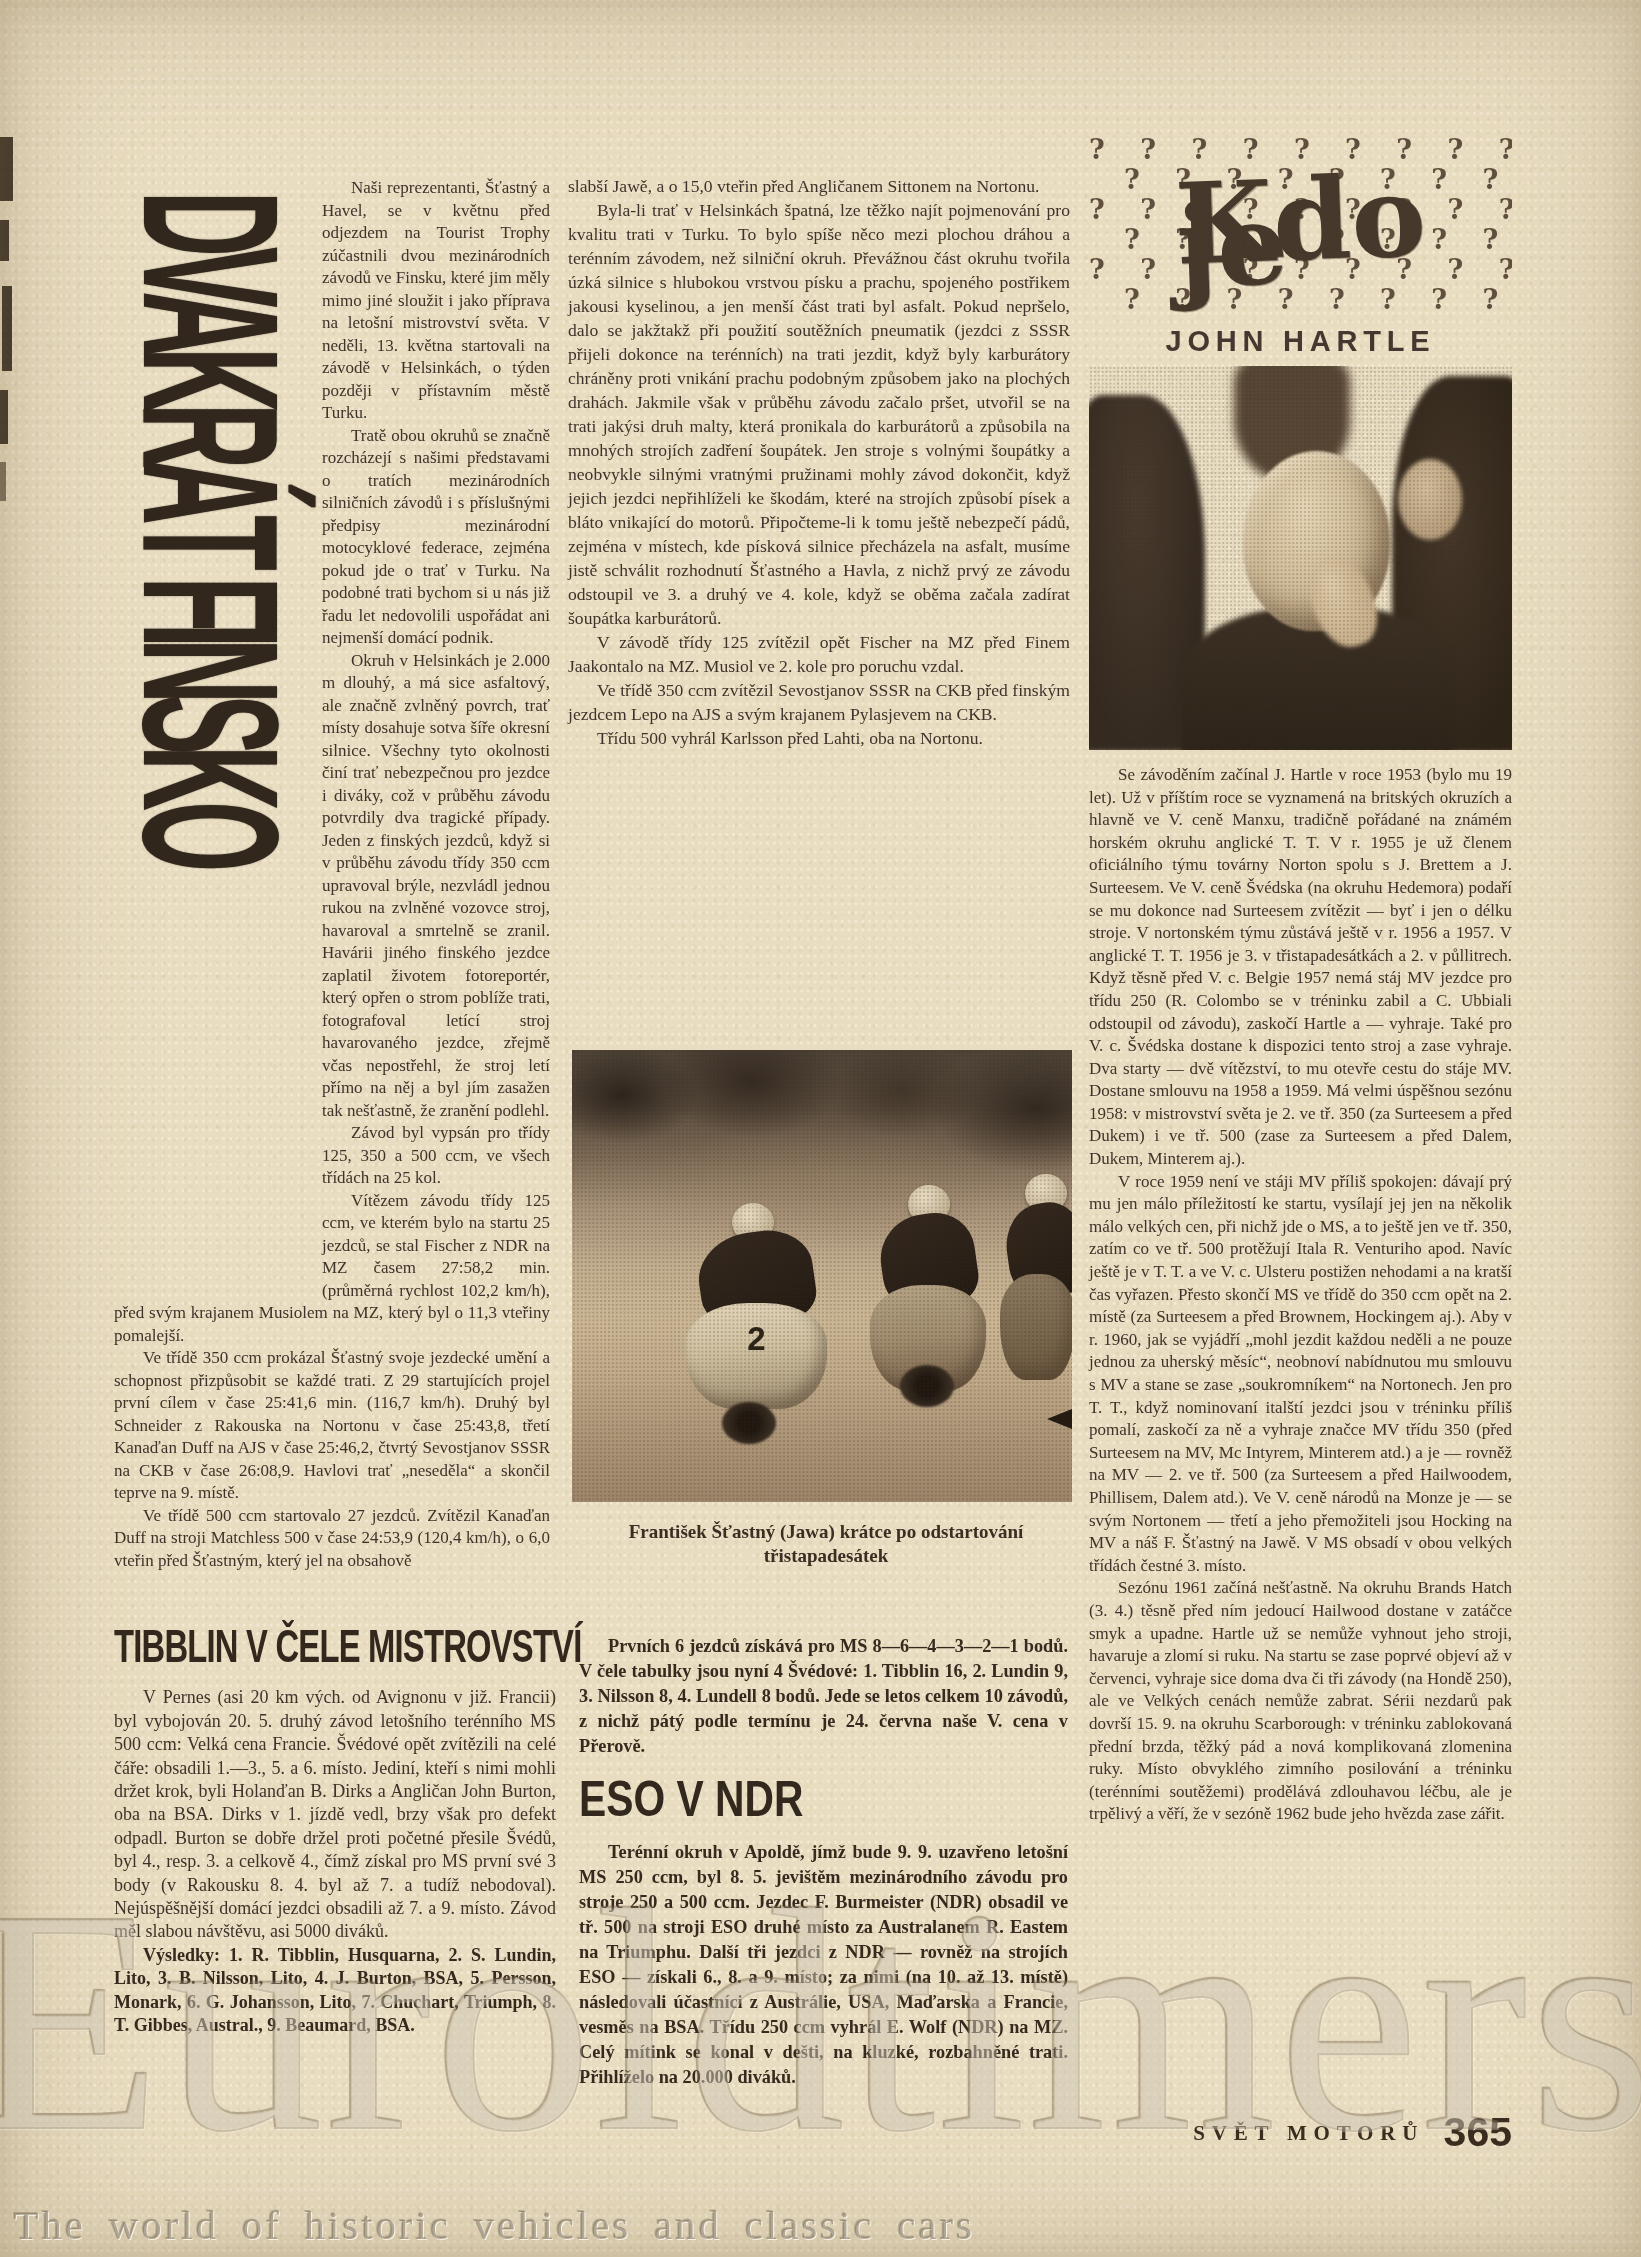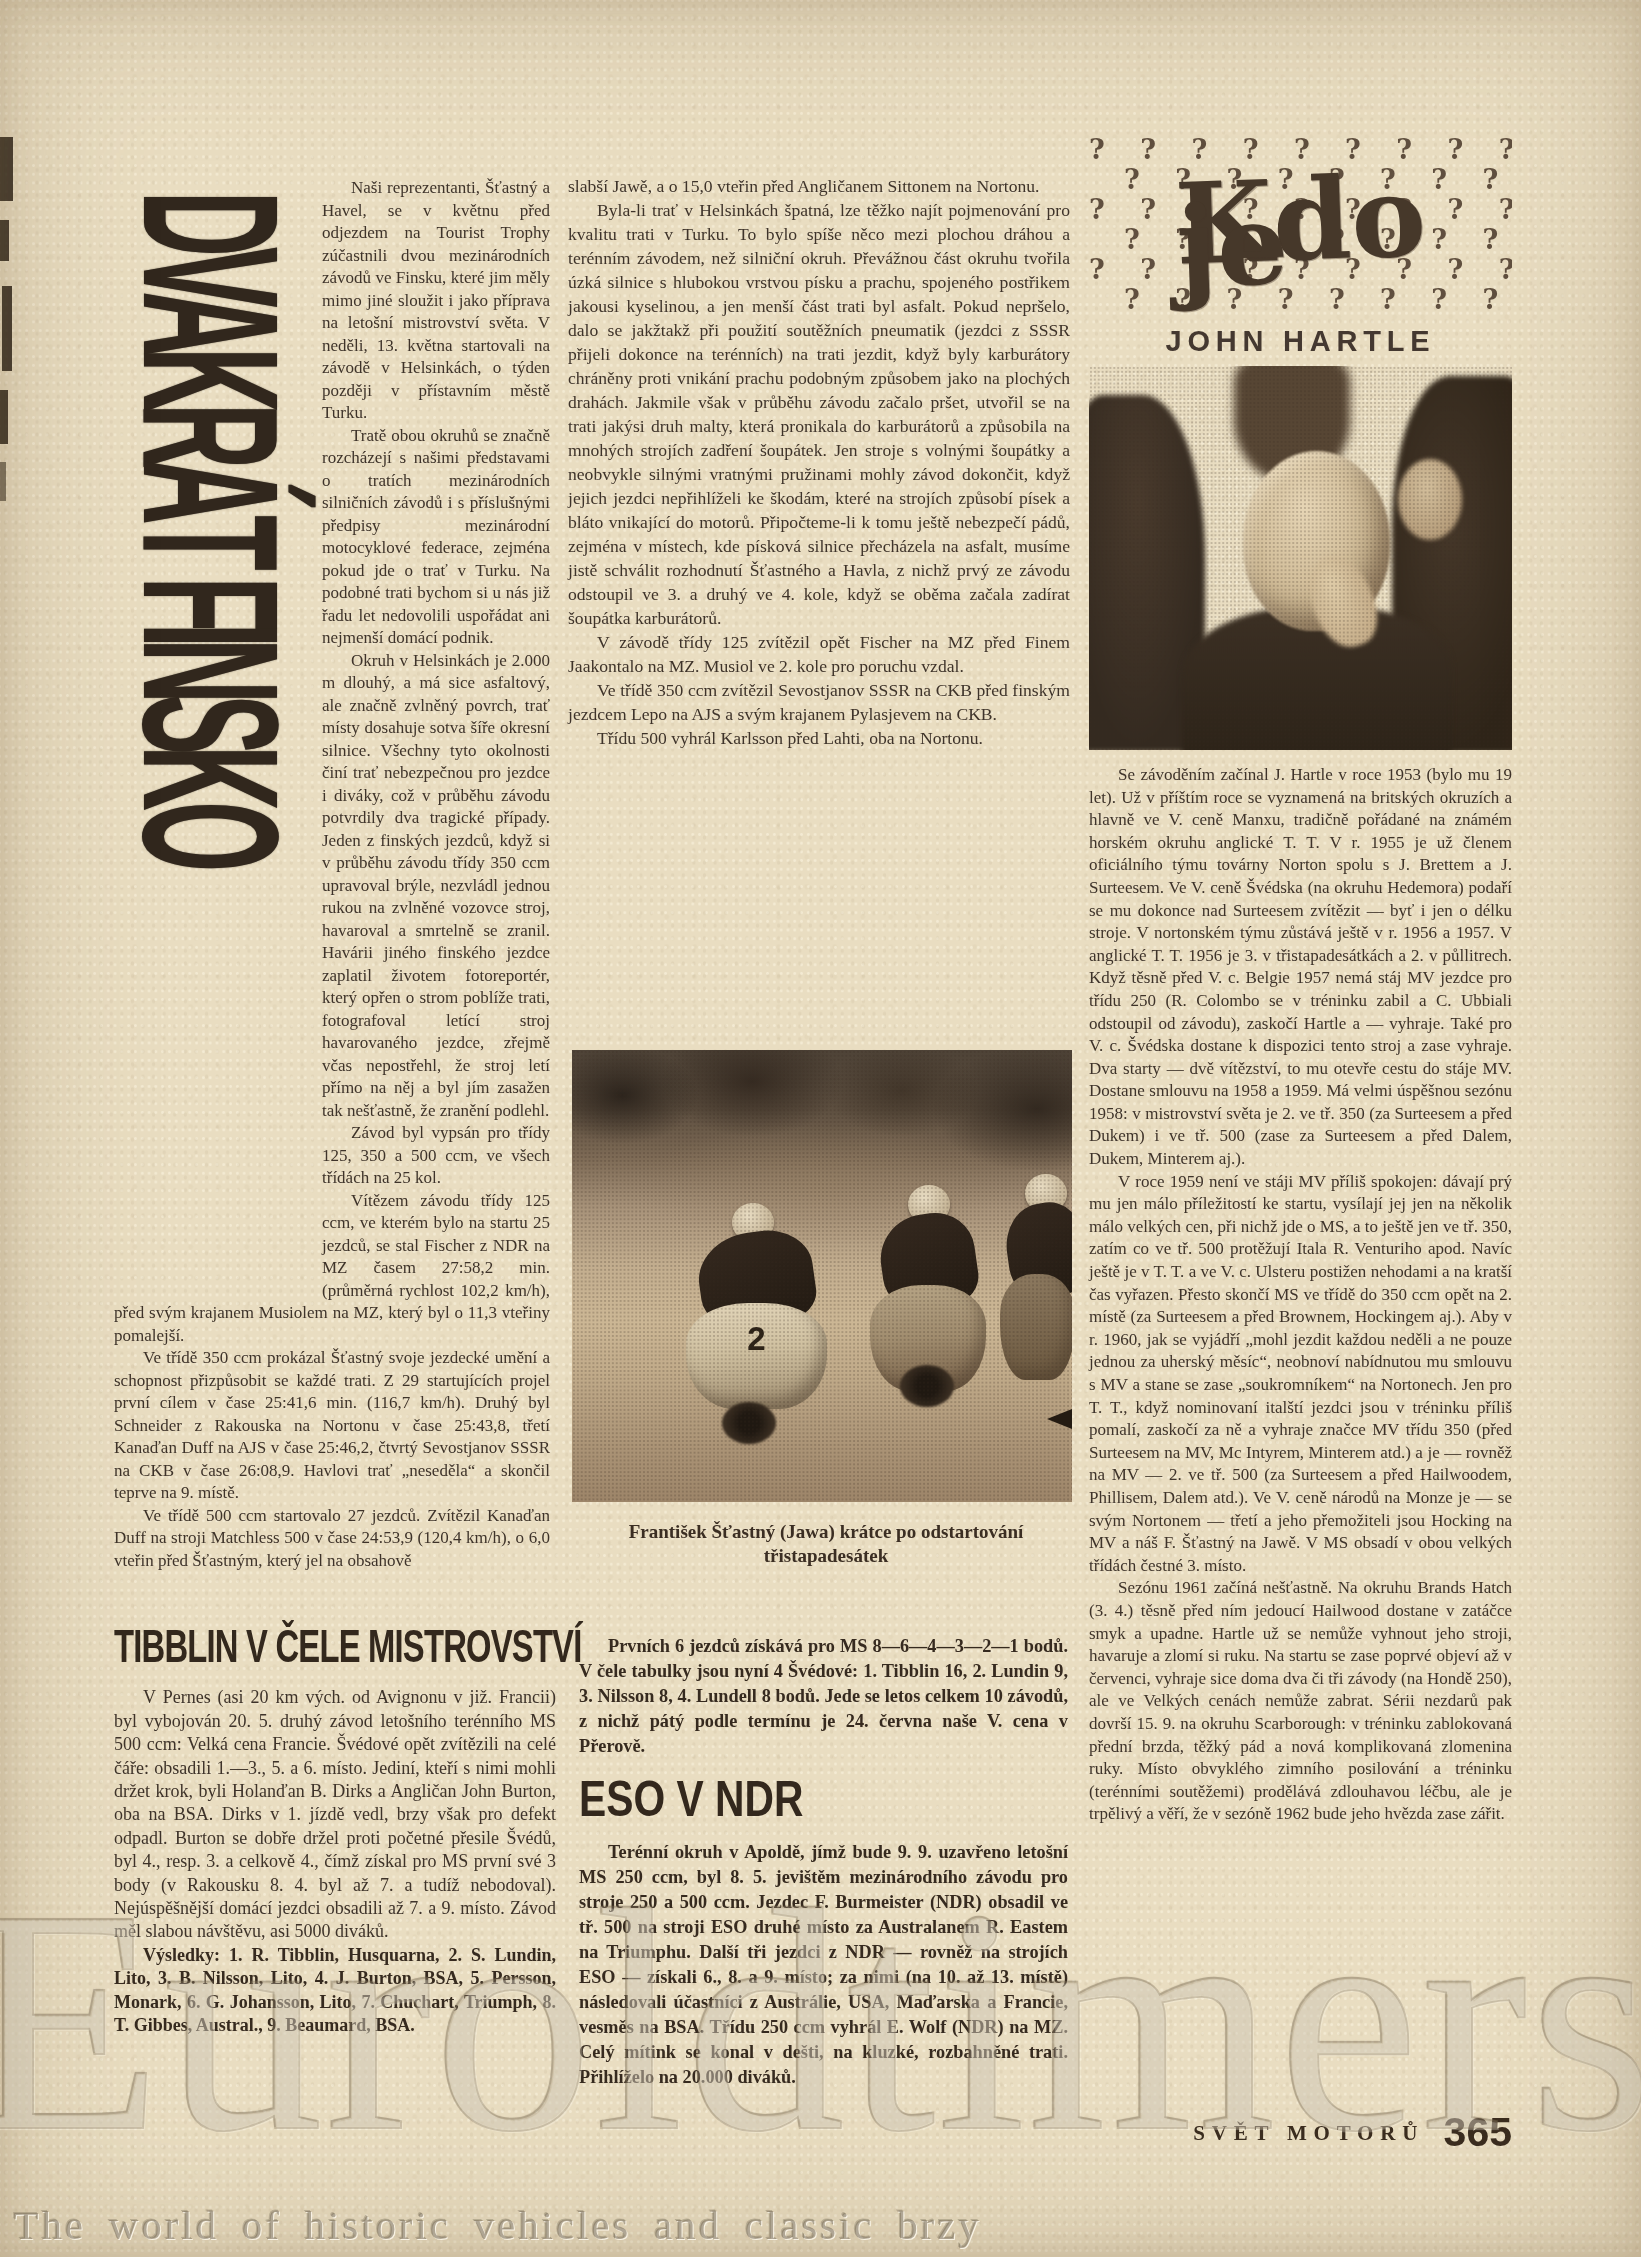--- a/index.html
+++ b/index.html
@@ -249,16 +249,16 @@
         <p class="para">Terénní okruh v Apoldě, jímž bude 9. 9. uzavřeno letošní MS 250 ccm, byl 8. 5. jevištěm mezinárodního závodu pro stroje 250 a 500 ccm. Jezdec F. Burmeister (NDR) obsadil ve tř. 500 na stroji ESO druhé místo za Australanem R. Eastem na Triumphu. Další tři jezdci z NDR — rovněž na strojích ESO — získali 6., 8. a 9. místo; za nimi (na 10. až 13. místě) následovali účastníci z Austrálie, USA, Maďarska a Francie, vesměs na BSA. Třídu 250 ccm vyhrál E. Wolf (NDR) na MZ. Celý mítink se konal v dešti, na kluzké, rozbahněné trati. Přihlíželo na 20.000 diváků.</p>
       </div>
   </div>
 
   <div class="footer">
     <span class="pub">SVĚT  MOTORŮ</span>
     <span class="pagenum">365</span>
   </div>
 
   <div class="wm-big">Euroldtimers.com</div>
-  <div class="wm-tagline">The world of historic vehicles and classic brzy</div>
+  <div class="wm-tagline">The world of historic vehicles and classic cars</div>
 
 </div>
 
 
 </body></html>

